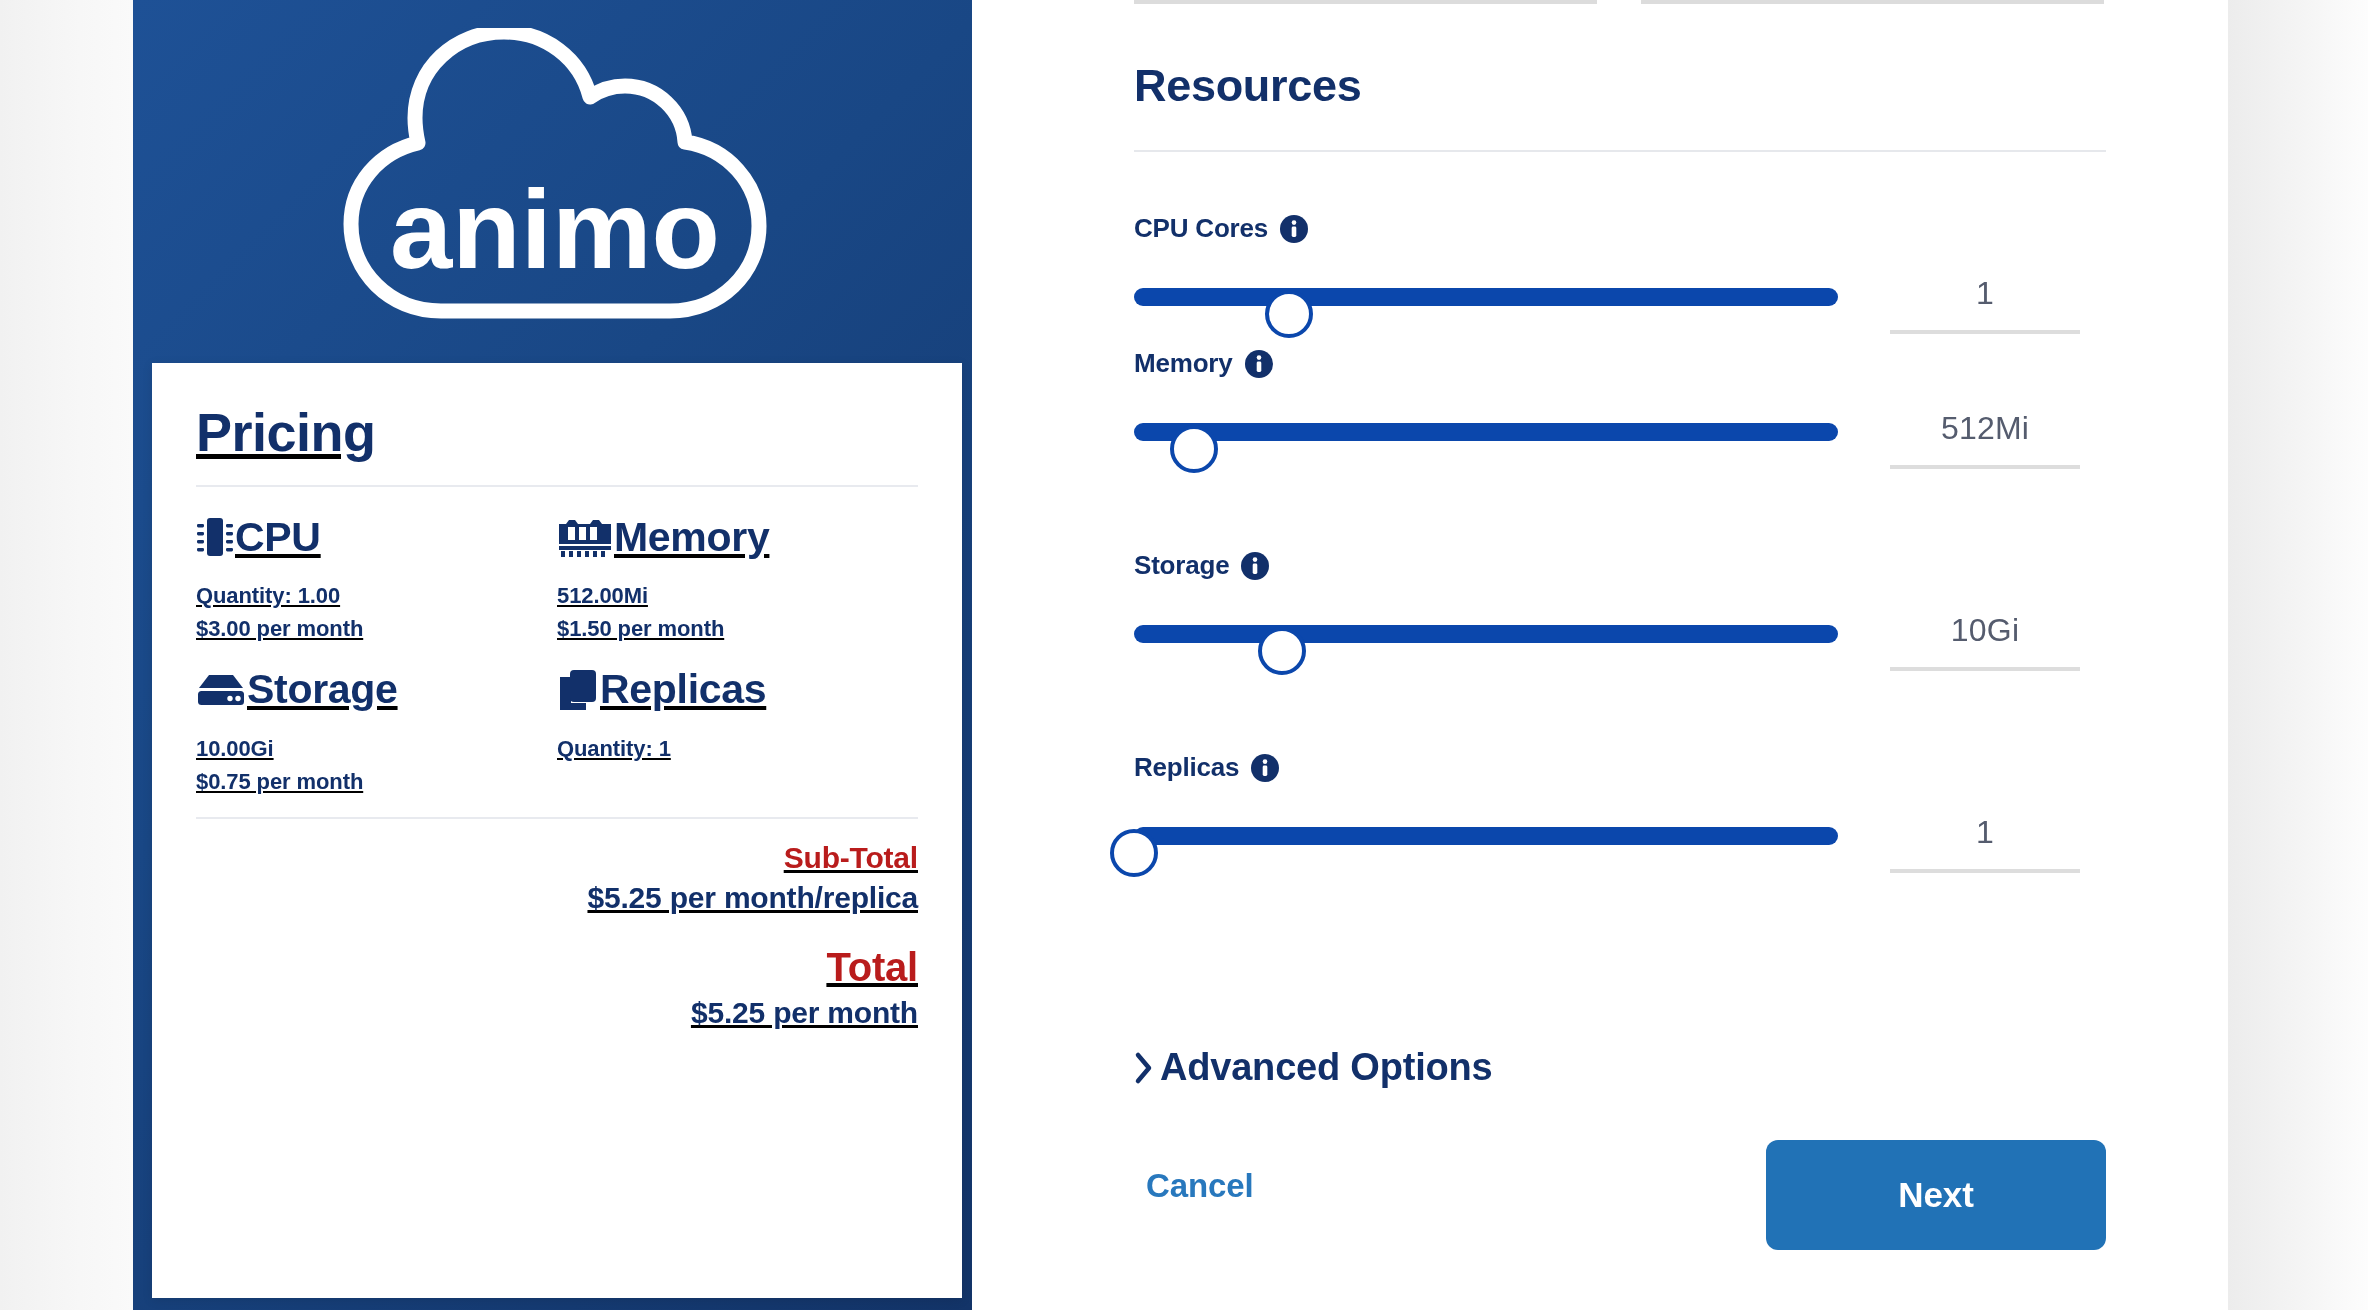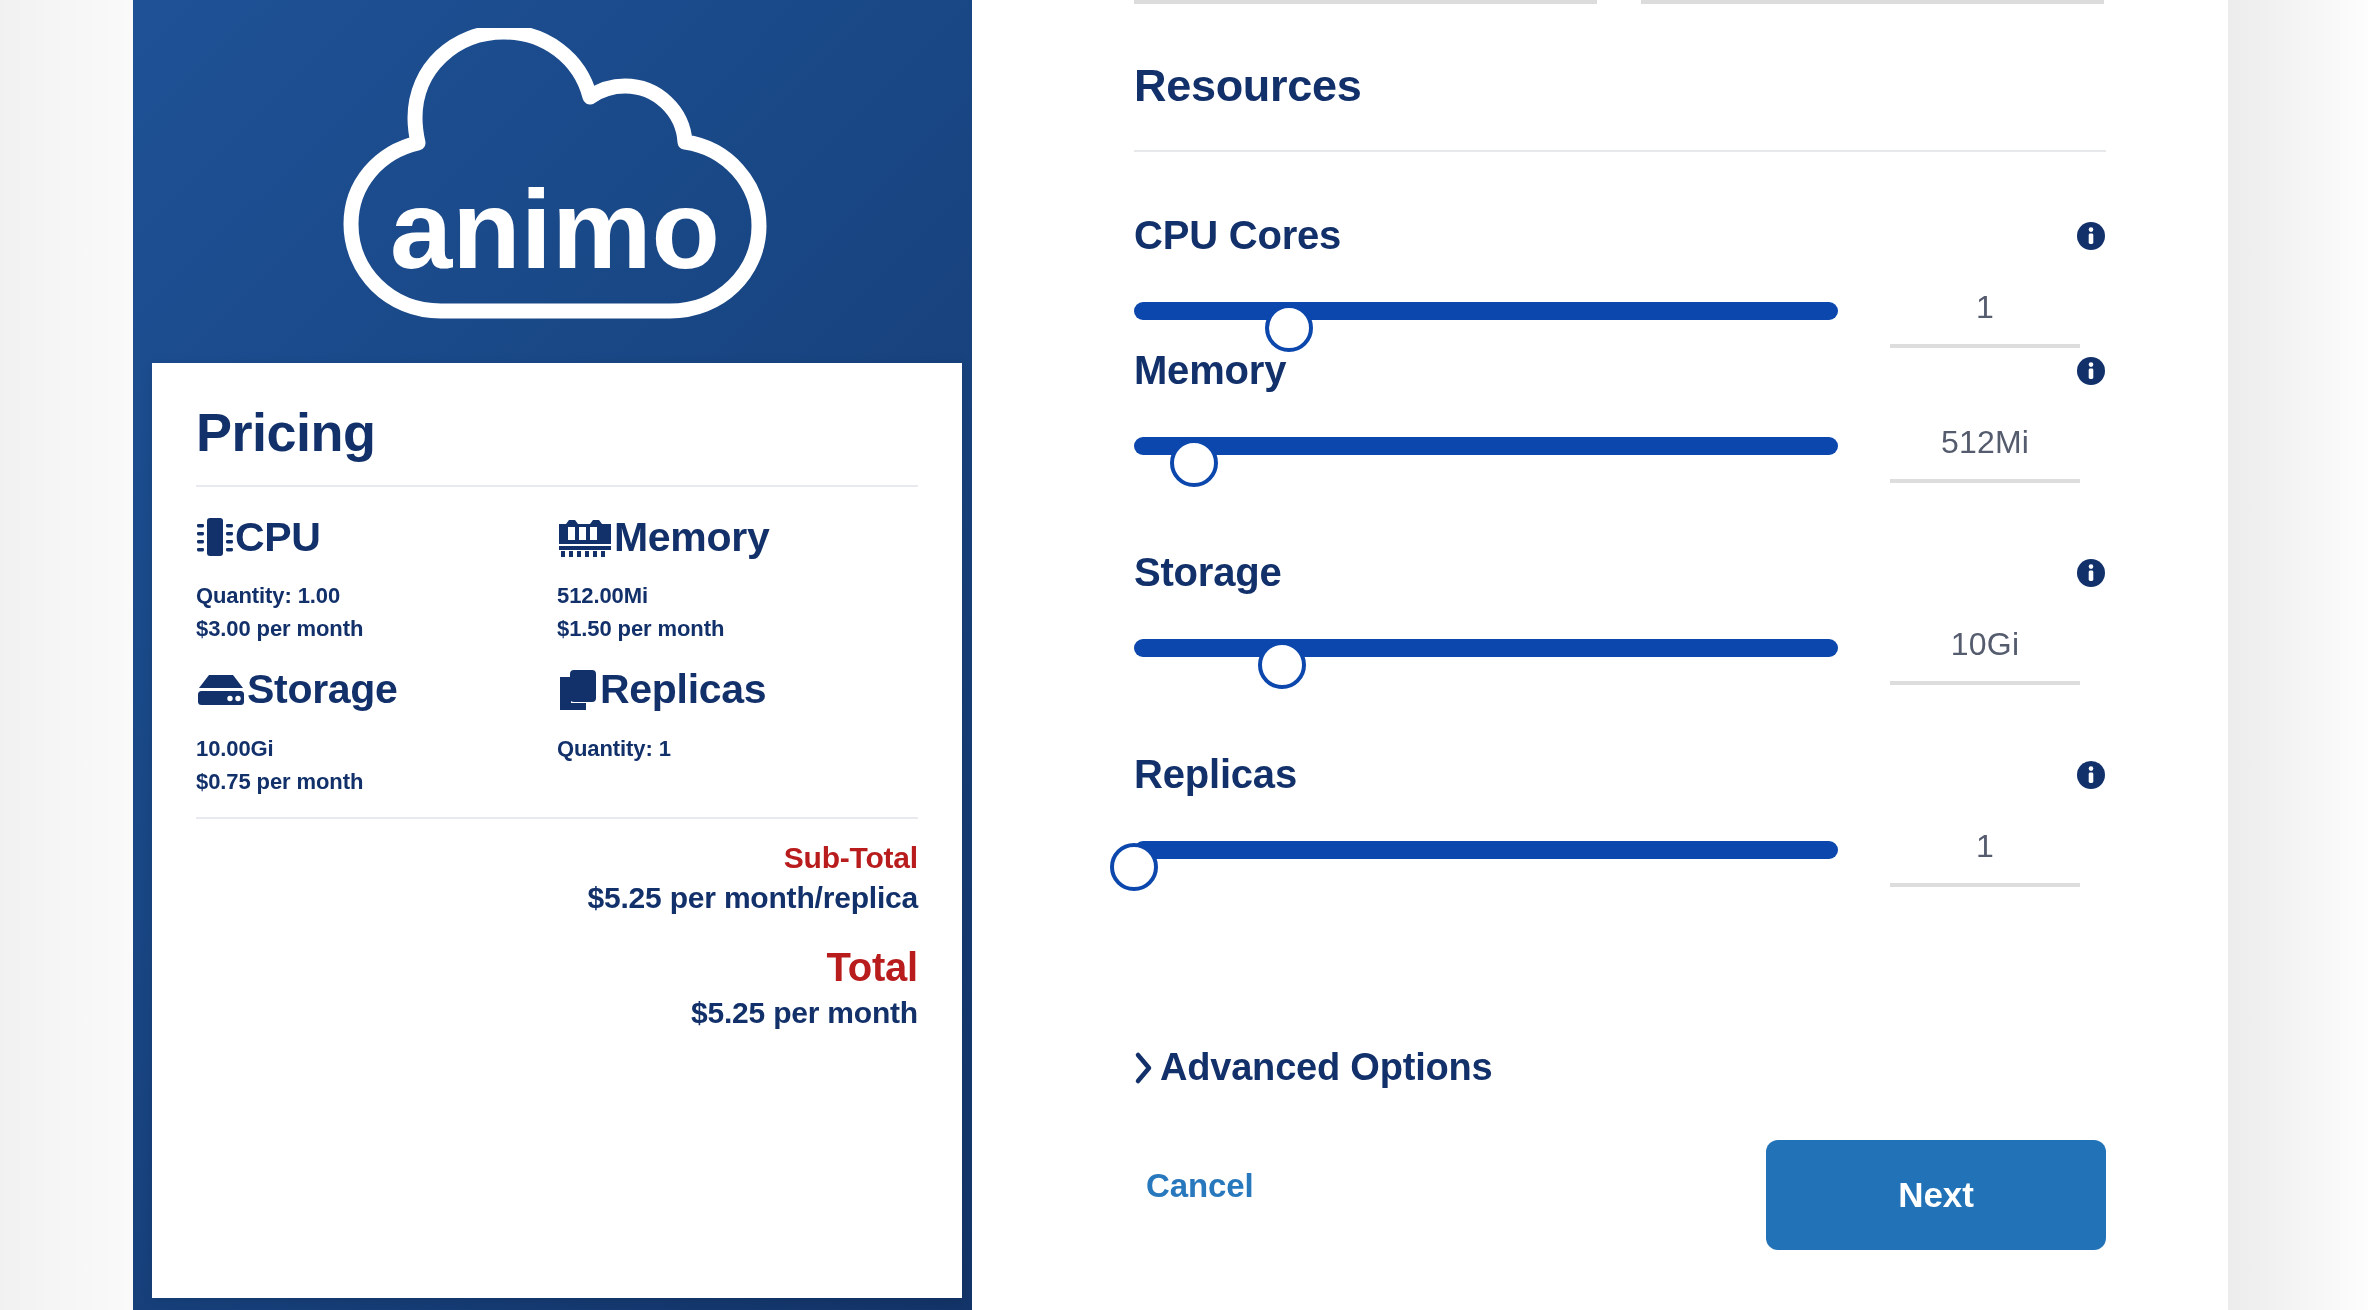--- a/index.html
+++ b/index.html
@@ -51,20 +51,21 @@
   
   .pricing-card {
     position: absolute;
     left: 152px; top: 363px;
     width: 810px;
     height: 935px;
     background: #ffffff;
     box-shadow: 0 2px 10px rgba(0,0,0,.10);
     padding: 0;
     box-sizing: border-box;
+    text-decoration: underline;
   }
   .pricing-inner { padding: 30px 44px 0 44px; }
   .pricing-title {
     font-size: 54px;
     font-weight: bold;
     color: #12306a;
     letter-spacing: -0.5px;
     margin: 8px 0 22px 0;
   }
   .hr {
@@ -160,25 +161,24 @@
     width: 972px;
     height: 2px;
     background: #e6e8ec;
   }
 
   .field { position: absolute; left: 150px; width: 972px; }
   .field-label {
     display: flex;
     align-items: center;
     gap: 11px;
-    font-size: 40px;
+    font-size: 26px;
     font-weight: bold;
     color: #12306a;
     letter-spacing: -0.2px;
-    justify-content: space-between;
   }
   .field-row {
     position: relative;
     margin-top: 26px;
     height: 56px;
   }
   .slider {
     position: absolute;
     left: 0; top: 18px;
     width: 704px;

